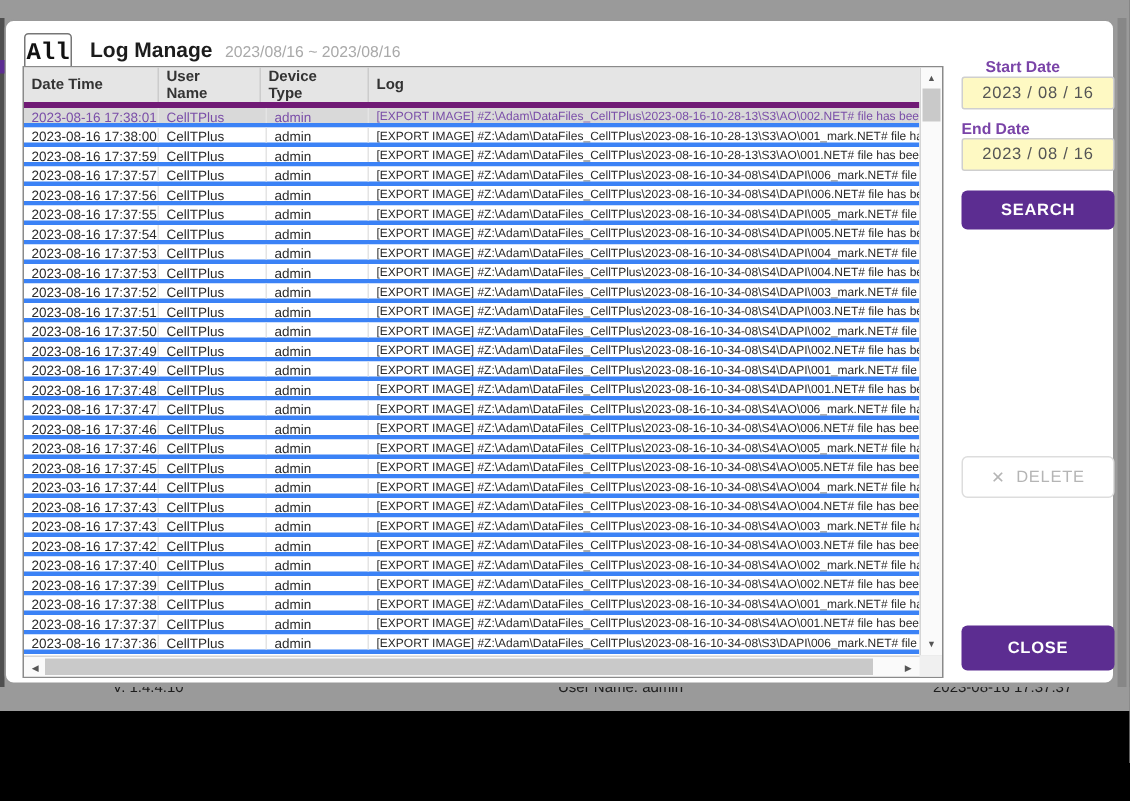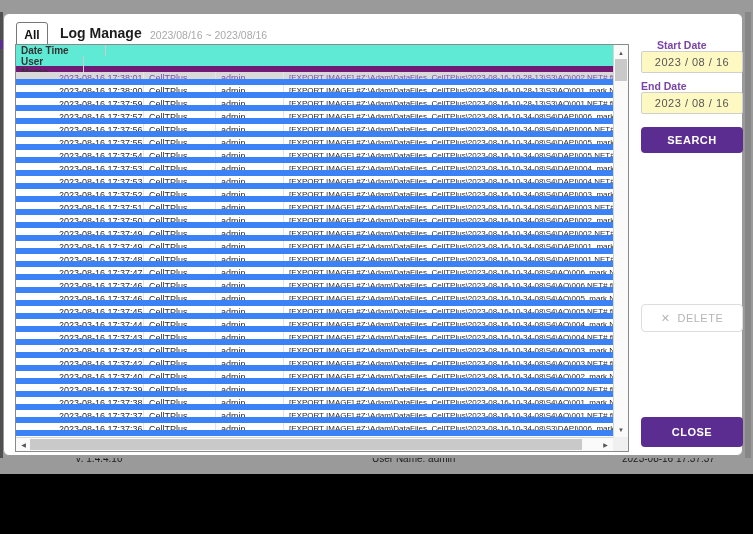--- a/index.html
+++ b/index.html
@@ -23,44 +23,44 @@
   .bottom-black { position:absolute; left:0; top:474px; width:753px; height:60px; background:#000; }
 
   
   .dialog {
     position:absolute; left:3px; top:13px; width:740px; height:443px;
     background:#fff; border:1px solid #999; border-radius:6px; z-index:2;
   }
   .all-chip {
     position:absolute; left:12px; top:8px; width:32px; height:25px;
     background:#fff; border:1.5px solid #777; border-radius:3px;
-    font-size:12px; font-weight:700; color:#111;
-    display:flex; align-items:center; justify-content:center; cursor:default;
+    font-size:16px; font-weight:700; color:#111;
+    display:flex; align-items:center; justify-content:center; cursor:default;font-family:Liberation Mono, monospace;
   }
   .dlg-title { position:absolute; left:56px; top:11px; font-size:14px; font-weight:700; color:#1c1c1c; }
   .dlg-range { position:absolute; left:146px; top:15px; font-size:10.5px; color:#a9a9a9; }
 
   
   .log-table {
     position:absolute; left:11px; top:30px; width:614px; height:408px;
     border:1px solid #8a8a8a; background:#fff;
   }
   .tbl-header {
     position:absolute; left:0; top:0; right:15px; height:27px;
-    display:flex; border-bottom:6px solid #701a75; background:#5eead4;flex-direction:column;
+    display:flex; border-bottom:4px solid #701a75; background:#e5e5e5;
   }
   .th {
     font-size:10px; font-weight:600; color:#333;
     display:flex; align-items:center; padding-left:5px;
     border-right:1px solid #ccc; white-space:pre-line; line-height:11px;
   }
   .th:last-child { border-right:none; }
   .col-dt { width:90px; } .col-dev { width:72px; } .col-user { width:68px; } .col-log { flex:1; }
   .tbl-body { position:absolute; left:0; top:27px; right:15px; bottom:14px; overflow:hidden; }
-  .trow { display:flex; height:13px; border-bottom:6px solid #3b82f6; background:#fff; cursor:default;padding-left:38px; }
+  .trow { display:flex; height:13px; border-bottom:3px solid #3b82f6; background:#fff; cursor:default; }
   .trow .td {
     font-size:9px; color:#2a2a2a; line-height:12px;
     padding-left:5px; border-right:1px solid #e4e4e4;
     white-space:nowrap; overflow:hidden;
   }
   .trow .td:last-child { border-right:none; font-size:8px; }
   .trow.selected { background:#d9d9d9; }
   .trow.selected .td { color:#7a4ea8; }
 
   

